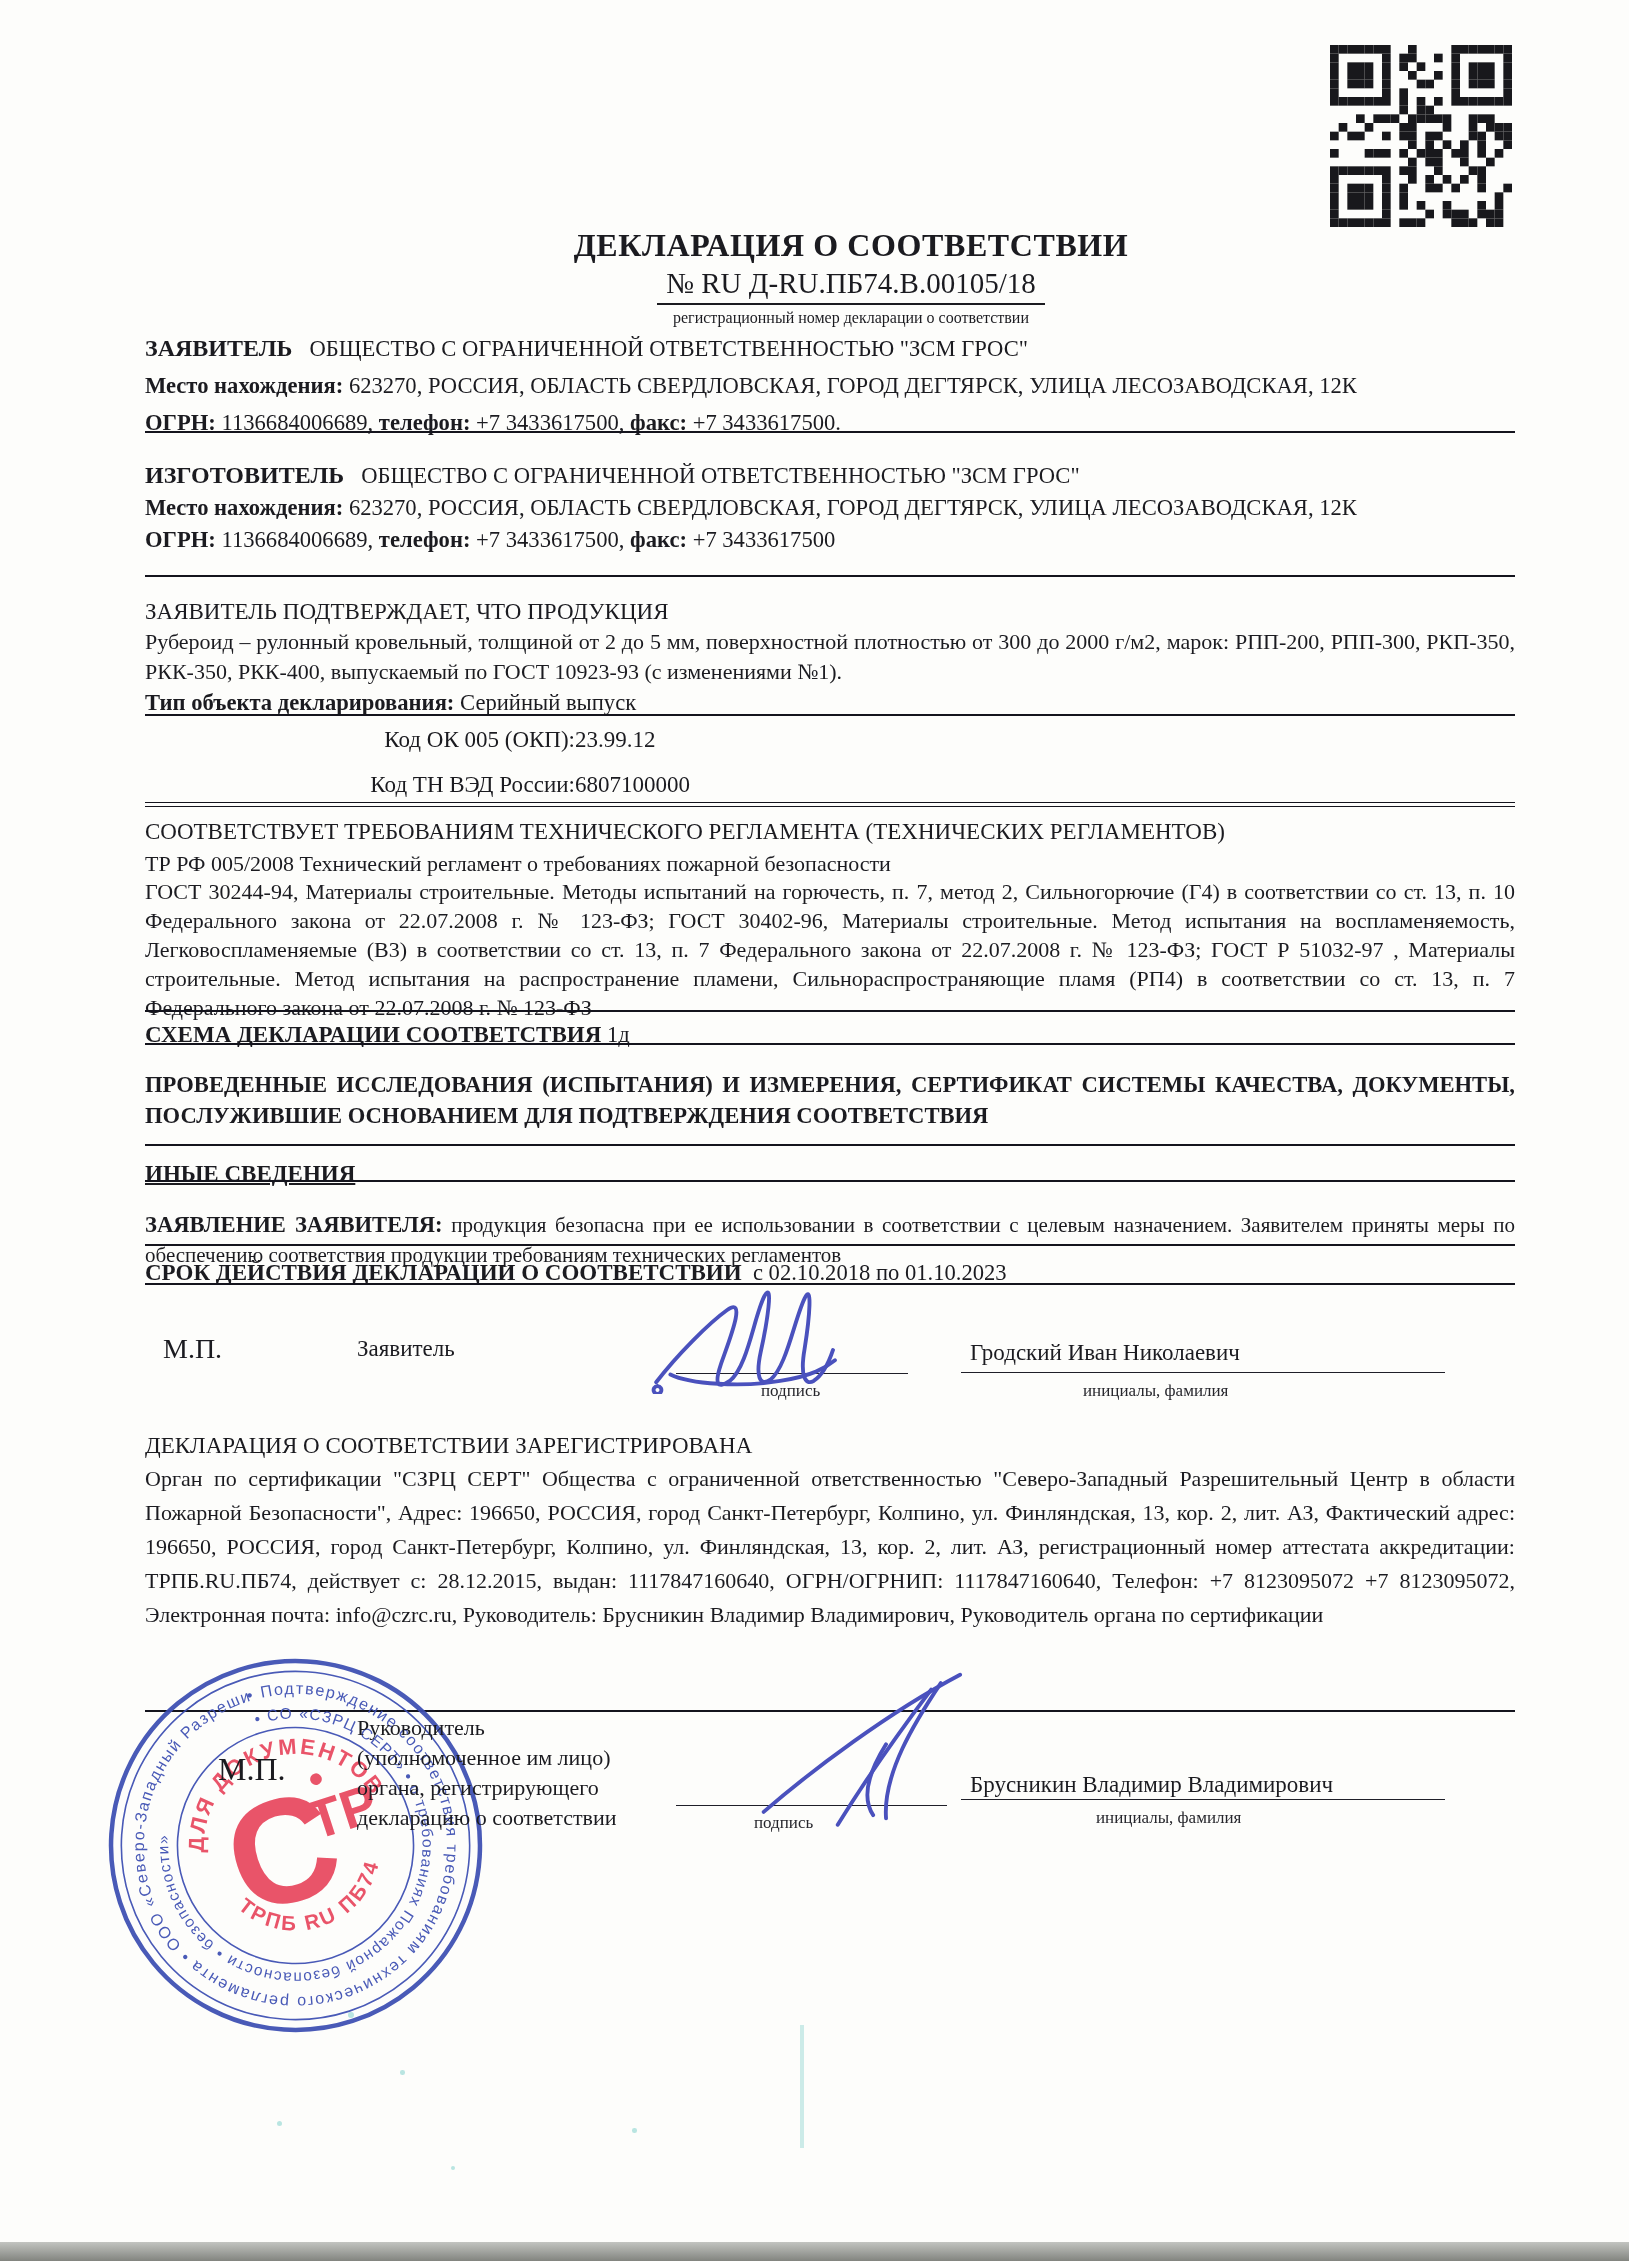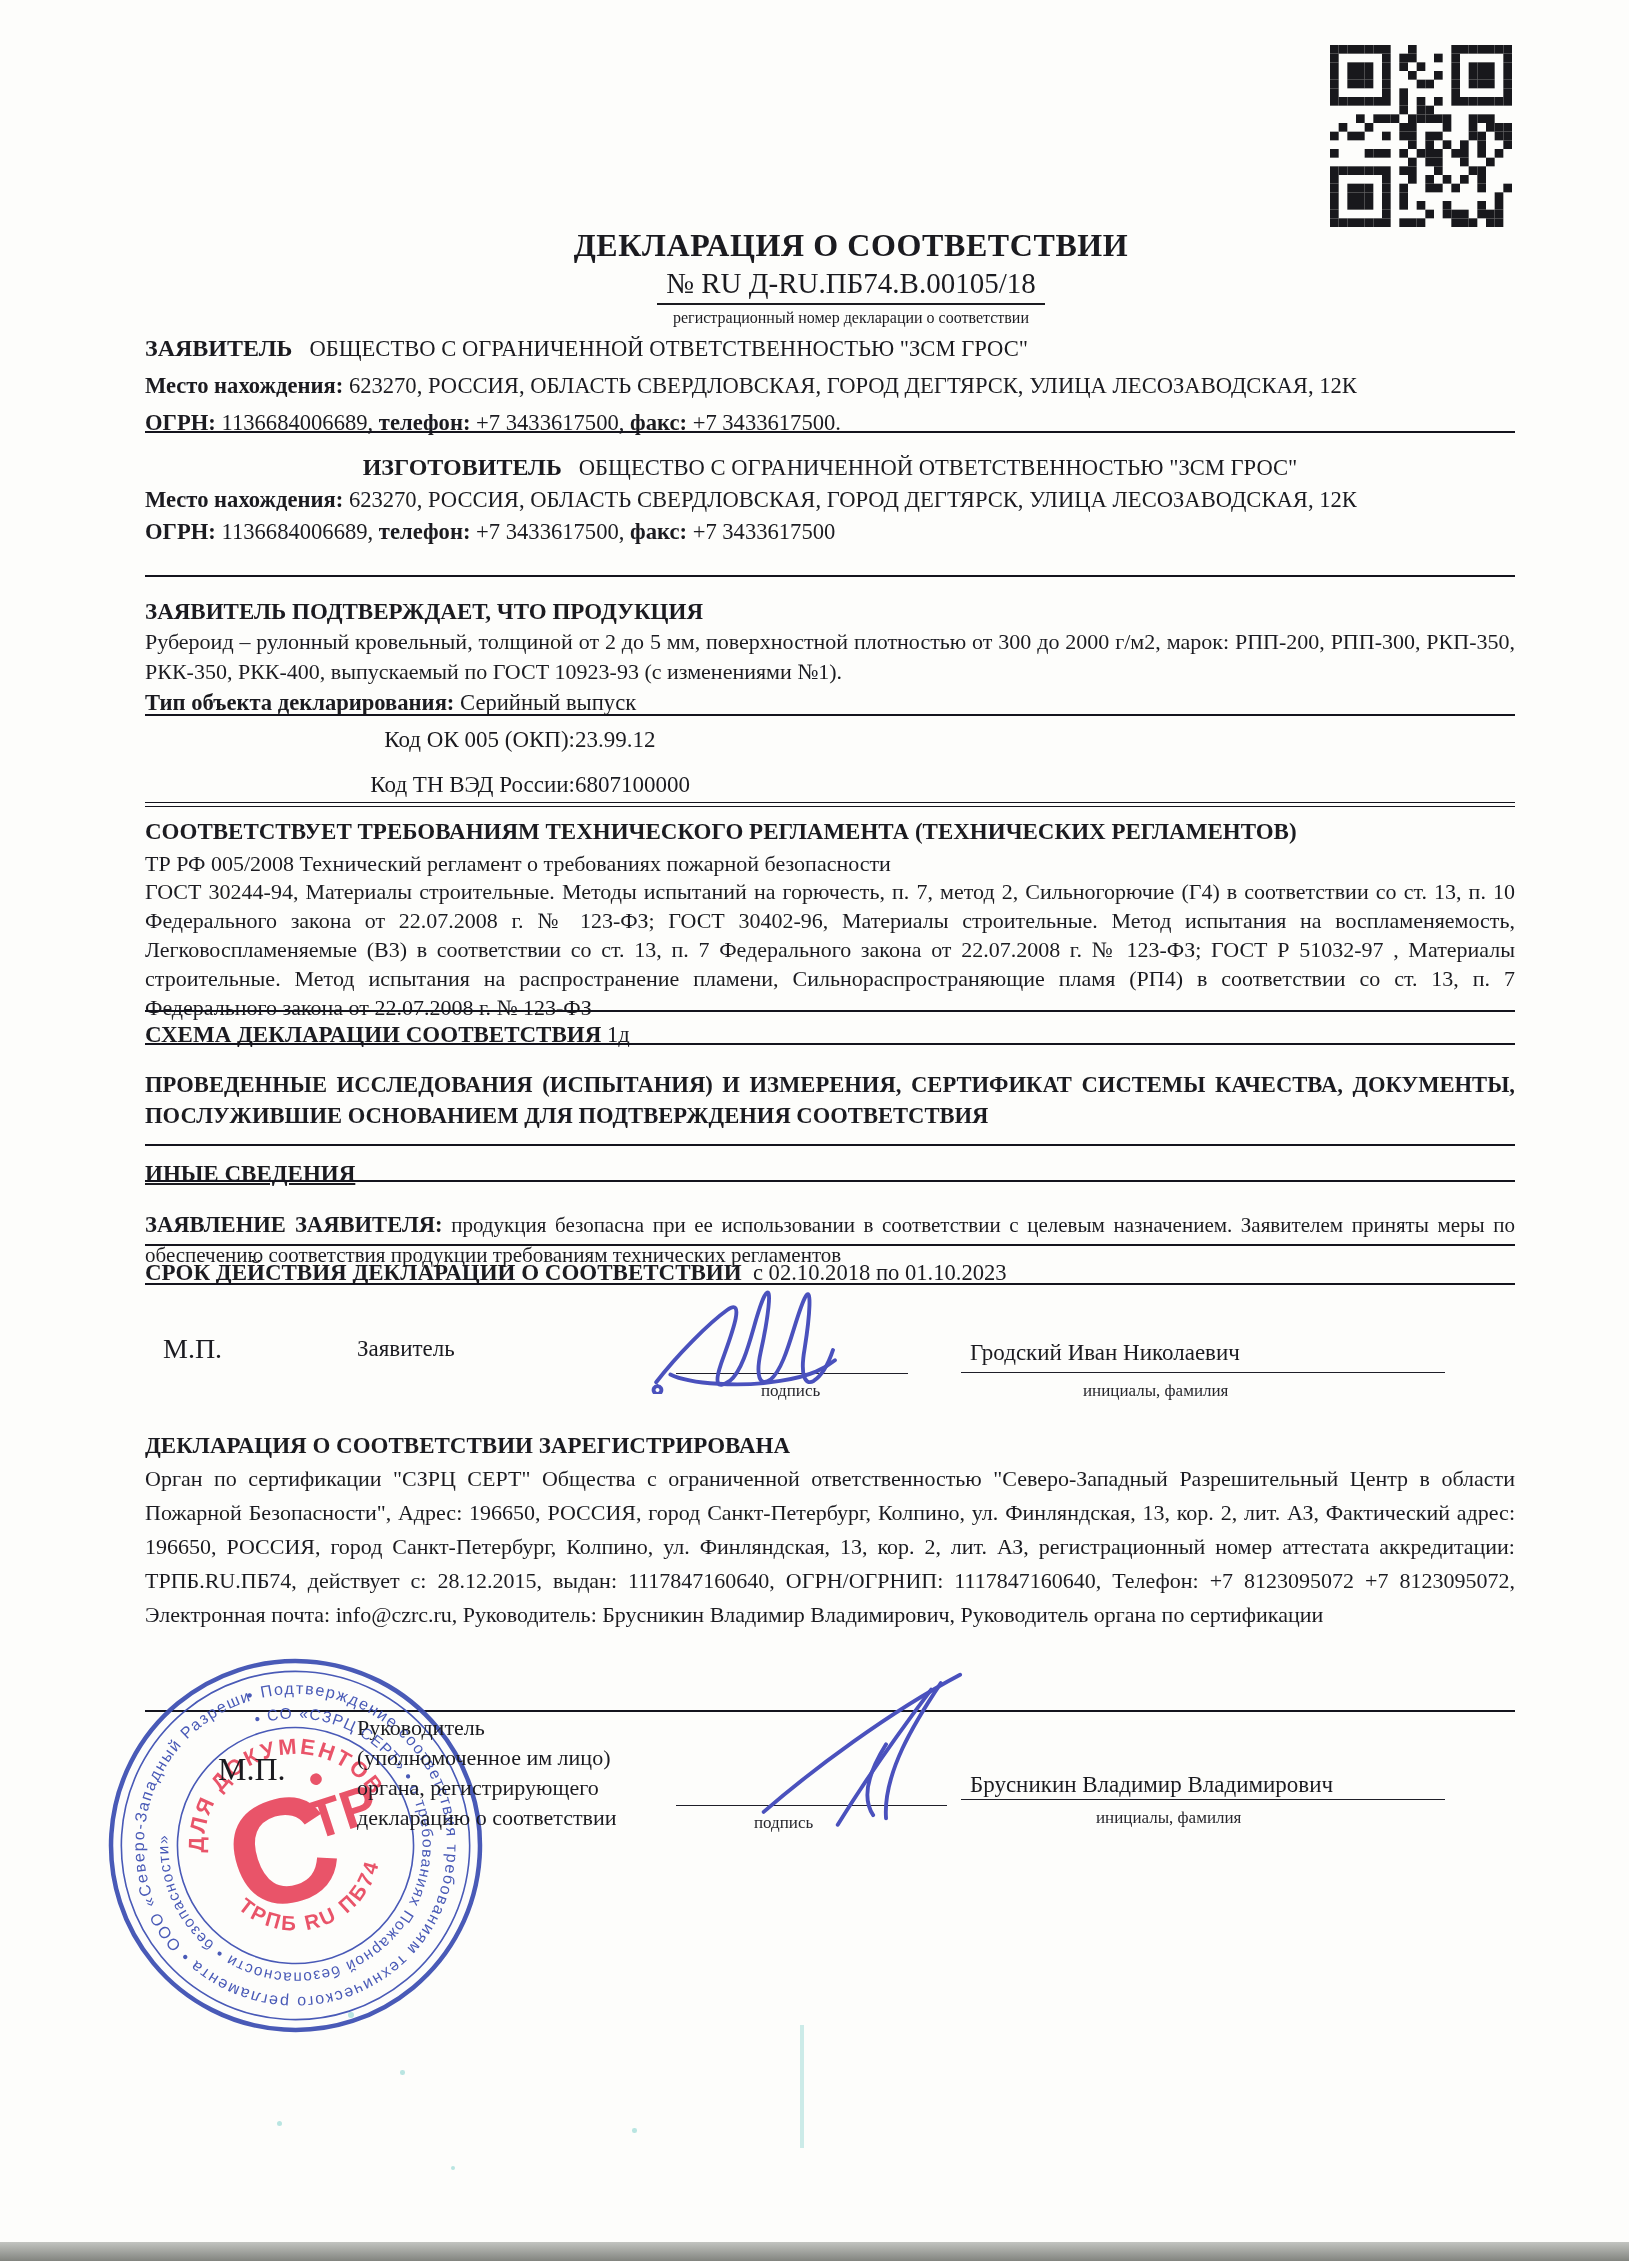--- a/index.html
+++ b/index.html
@@ -15,21 +15,21 @@
   .sec{position:absolute;left:145px;width:1370px;font-size:22.6px;line-height:1.38;}
   .b{font-weight:bold;}
   .j{text-align:justify;}
   .rule{position:absolute;left:145px;width:1370px;height:0;border-top:2.6px solid #14141d;}
   .rule-d{position:absolute;left:145px;width:1370px;height:3.2px;border-top:1.9px solid #14141d;border-bottom:1.3px solid #14141d;}
   .hdr{position:absolute;left:206px;width:1290px;text-align:center;}
   .hdr-country{font-size:27px;letter-spacing:0.6px;}
   .hdr-title{font-size:32px;font-weight:bold;letter-spacing:0.6px;}
   .hdr-number{font-size:29px;display:inline-block;border-bottom:2.6px solid #1b1b20;padding:0 9px 2.6px 9px;}
   .hdr-caption{font-size:16px;}
-  .sect-title{font-weight:bold;font-size:23px;white-space:nowrap;}
+  .sect-title{font-weight:normal;font-size:23px;white-space:nowrap;}
   .code-lbl{display:inline-block;width:293px;font-weight:normal;text-align:right;}
   .code-row{position:absolute;left:282px;font-size:23px;}
   .sigline{position:absolute;height:0;border-top:1.9px solid #1f1f28;}
   .caption{position:absolute;font-size:17px;color:#26262c;margin-left:32px;}
   .mp{position:absolute;font-size:28px;}
   .mp2{position:absolute;font-size:32px;z-index:6;}
   .sig-svg{position:absolute;z-index:5;}
   .stamp{position:absolute;z-index:4;opacity:.93;transform:rotate(-18deg);}
   .stamp text{font-family:"Liberation Sans","DejaVu Sans",sans-serif;}
   .qr{position:absolute;left:1330px;top:45px;width:182px;height:182px;}
@@ -269,21 +269,21 @@
   </div>
 
   <div class="sec" style="top:330px;line-height:37px;">
     <div><span class="b" style="font-size:24px;">ЗАЯВИТЕЛЬ</span>&nbsp;&nbsp; <span>ОБЩЕСТВО С ОГРАНИЧЕННОЙ ОТВЕТСТВЕННОСТЬЮ "ЗСМ ГРОС"</span></div>
     <div><span class="b">Место нахождения:</span> <span>623270, РОССИЯ, ОБЛАСТЬ СВЕРДЛОВСКАЯ, ГОРОД ДЕГТЯРСК, УЛИЦА ЛЕСОЗАВОДСКАЯ, 12К</span></div>
     <div><span class="b">ОГРН:</span> <span>1136684006689,</span> <span class="b">телефон:</span> <span>+7 3433617500,</span> <span class="b">факс:</span> <span>+7 3433617500.</span></div>
   </div>
   <div class="rule" style="top:431px;"></div>
 
   <div class="sec j" style="top:451px;line-height:32px;">
-    <div style="text-align:center;"><span class="b" style="font-size:24px;">ИЗГОТОВИТЕЛЬ</span>&nbsp;&nbsp; <span>ОБЩЕСТВО С ОГРАНИЧЕННОЙ ОТВЕТСТВЕННОСТЬЮ "ЗСМ ГРОС"</span></div>
+    <div style="text-align:left;margin-top:8px;"><span class="b" style="font-size:24px;">ИЗГОТОВИТЕЛЬ</span>&nbsp;&nbsp; <span>ОБЩЕСТВО С ОГРАНИЧЕННОЙ ОТВЕТСТВЕННОСТЬЮ "ЗСМ ГРОС"</span></div>
     <div><span class="b">Место нахождения:</span> <span>623270, РОССИЯ, ОБЛАСТЬ СВЕРДЛОВСКАЯ, ГОРОД ДЕГТЯРСК, УЛИЦА ЛЕСОЗАВОДСКАЯ, 12К</span></div>
     <div style="text-align:left;"><span class="b">ОГРН:</span> <span>1136684006689,</span> <span class="b">телефон:</span> <span>+7 3433617500,</span> <span class="b">факс:</span> <span>+7 3433617500</span></div>
   </div>
   <div class="rule" style="top:575px;"></div>
 
   <div class="sec sect-title" style="top:596px;">ЗАЯВИТЕЛЬ ПОДТВЕРЖДАЕТ, ЧТО ПРОДУКЦИЯ</div>
   <div class="sec j" style="top:627px;line-height:30px;font-size:22px;">Рубероид – рулонный кровельный, толщиной от 2 до 5 мм, поверхностной плотностью от 300 до 2000 г/м2, марок: РПП-200, РПП-300, РКП-350, РКК-350, РКК-400, выпускаемый по ГОСТ 10923-93 (с изменениями №1).</div>
   <div class="sec" style="top:687px;">
     <span class="b">Тип объекта декларирования:</span> <span>Серийный выпуск</span>
   </div>

